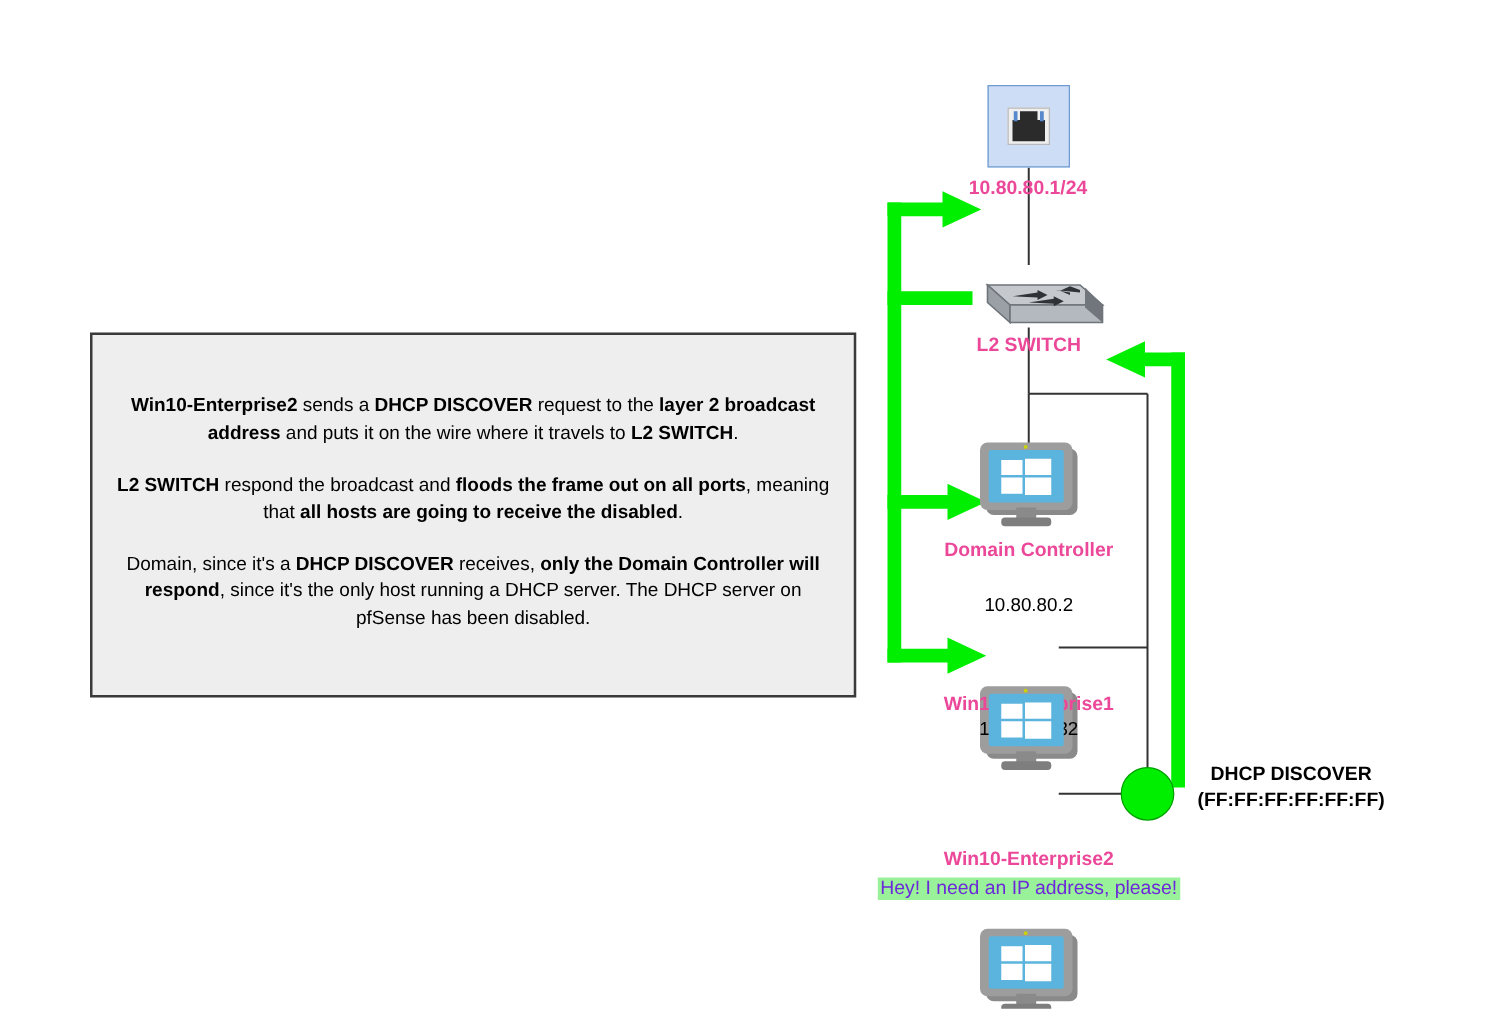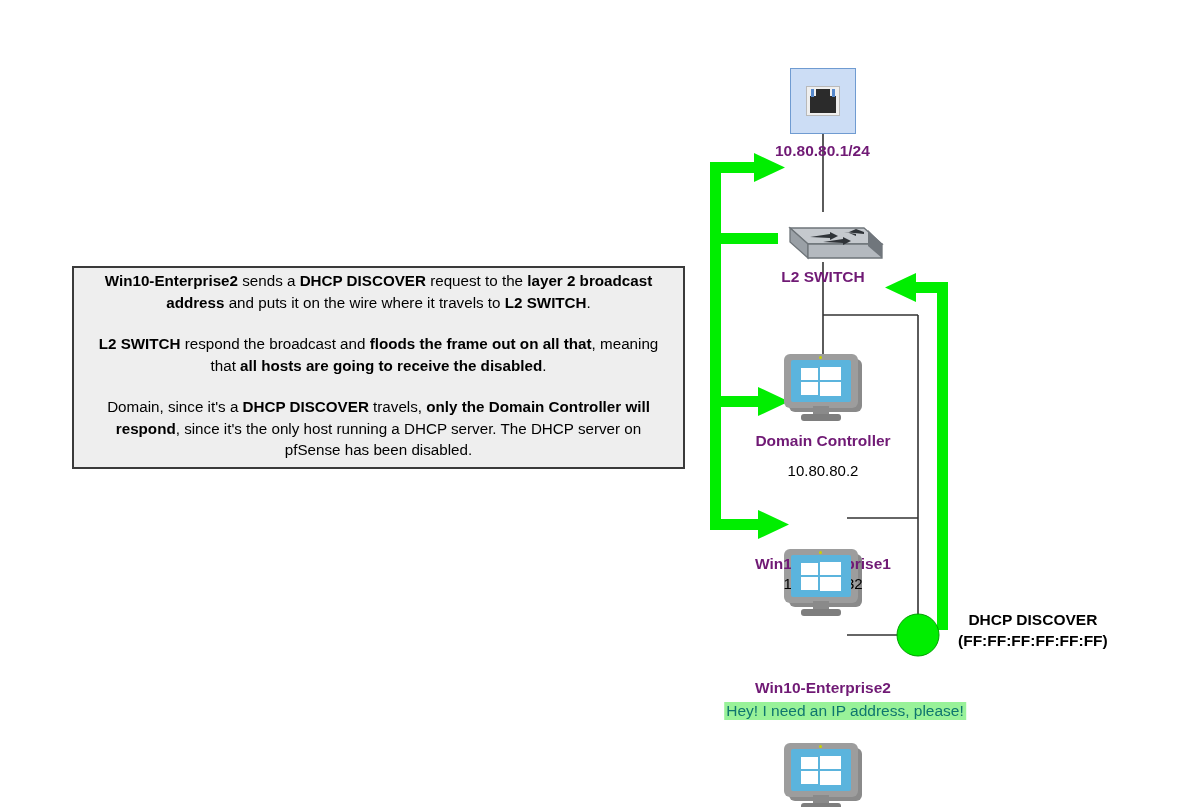--- a/index.html
+++ b/index.html
@@ -15,21 +15,21 @@
     font-family: "Liberation Sans", sans-serif;
     color: #000000;
   }
 
   
   #explanation-box {
     position: absolute;
     left: 72px;
     top: 266px;
     width: 613px;
-    height: 203px;
+    height: 292px;
     background: #eeeeee;
     border: 2px solid #3a3a3a;
     box-sizing: border-box;
     display: flex;
     flex-direction: column;
     justify-content: center;
     padding: 6px 14px 10px 14px;
   }
   #explanation-box p {
     margin: 0 0 20px 0;
@@ -175,61 +175,60 @@
 
   
   #switch-node { left: 78px; top: 172px; width: 120px; height: 50px; }
 
   
   .label {
     position: absolute;
     font-size: 15.5px;
     font-weight: bold;
     white-space: nowrap;
-    color: #701a75;
+    color: #ec4899;
   }
   .sublabel {
     position: absolute;
     font-size: 15px;
     font-weight: normal;
     white-space: nowrap;
     color: #000;
   }
   .label.center, .sublabel.center { transform: translateX(-50%); }
 
   #highlight-caption {
     position: absolute;
     white-space: nowrap;
     font-size: 15.5px;
     background: #99f299;
-    color: #0f766e;
+    color: #6d28d9;
     padding: 0 2px;
     transform: translateX(-50%);
-    margin-left: 22px;
   }
 
   #dhcp-discover-label {
     position: absolute;
     left: 268px;
     top: 570px;
     font-size: 15.5px;
     font-weight: bold;
     line-height: 1.35;
     white-space: nowrap;
     text-align: center;
     color: #000;
   }
 </style>
 </head>
 <body>
 
 <div id="explanation-box">
   <p><b>Win10-Enterprise2</b><span> sends a </span><b>DHCP DISCOVER</b><span> request to the </span><b>layer 2 broadcast address</b><span> and puts it on the wire where it travels to </span><b>L2 SWITCH</b><span>.</span></p>
-  <p><b>L2 SWITCH</b><span> respond the broadcast and </span><b>floods the frame out on all that</b><span>, meaning that </span><b>all hosts are going to receive the disabled</b><span>.</span></p>
-  <p><span>Domain, since it's a </span><b>DHCP DISCOVER</b><span> travels, </span><b>only the Domain Controller will respond</b><span>, since it's the only host running a DHCP server. The DHCP server on pfSense has been disabled.</span></p>
+  <p><b>L2 SWITCH</b><span> respond the broadcast and </span><b>floods the frame out on all ports</b><span>, meaning that </span><b>all hosts are going to receive the disabled</b><span>.</span></p>
+  <p><span>Domain, since it's a </span><b>DHCP DISCOVER</b><span> receives, </span><b>only the Domain Controller will respond</b><span>, since it's the only host running a DHCP server. The DHCP server on pfSense has been disabled.</span></p>
 </div>
 
 <div id="diagram">
 
   <svg class="layer">
     <g stroke="#333333" stroke-width="1.6" fill="none">
 
       <line x1="133" y1="94" x2="133" y2="172"></line>
 
       <line x1="133" y1="222" x2="133" y2="275"></line>
@@ -313,21 +312,21 @@
     <div class="win">
       <i class="q1"></i>
         <i class="q2"></i>
         <i class="q3"></i>
         <i class="q4"></i>
     </div>
     <div class="neck"></div>
     <div class="base"></div>
   </div>
   <div class="label center" style="left:133px; top:392px;">Domain Controller</div>
-  <div class="sublabel center" style="left:133px; top:422px;">10.80.80.2</div>
+  <div class="sublabel center" style="left:133px; top:436px;">10.80.80.2</div>
 
   <div class="node monitor" style="left:94px; top:437px;">
     <div class="shadow"></div>
     <div class="bezel"></div>
     <div class="screen"></div>
     <div class="led"></div>
     <div class="win">
       <i class="q1"></i>
         <i class="q2"></i>
         <i class="q3"></i>

